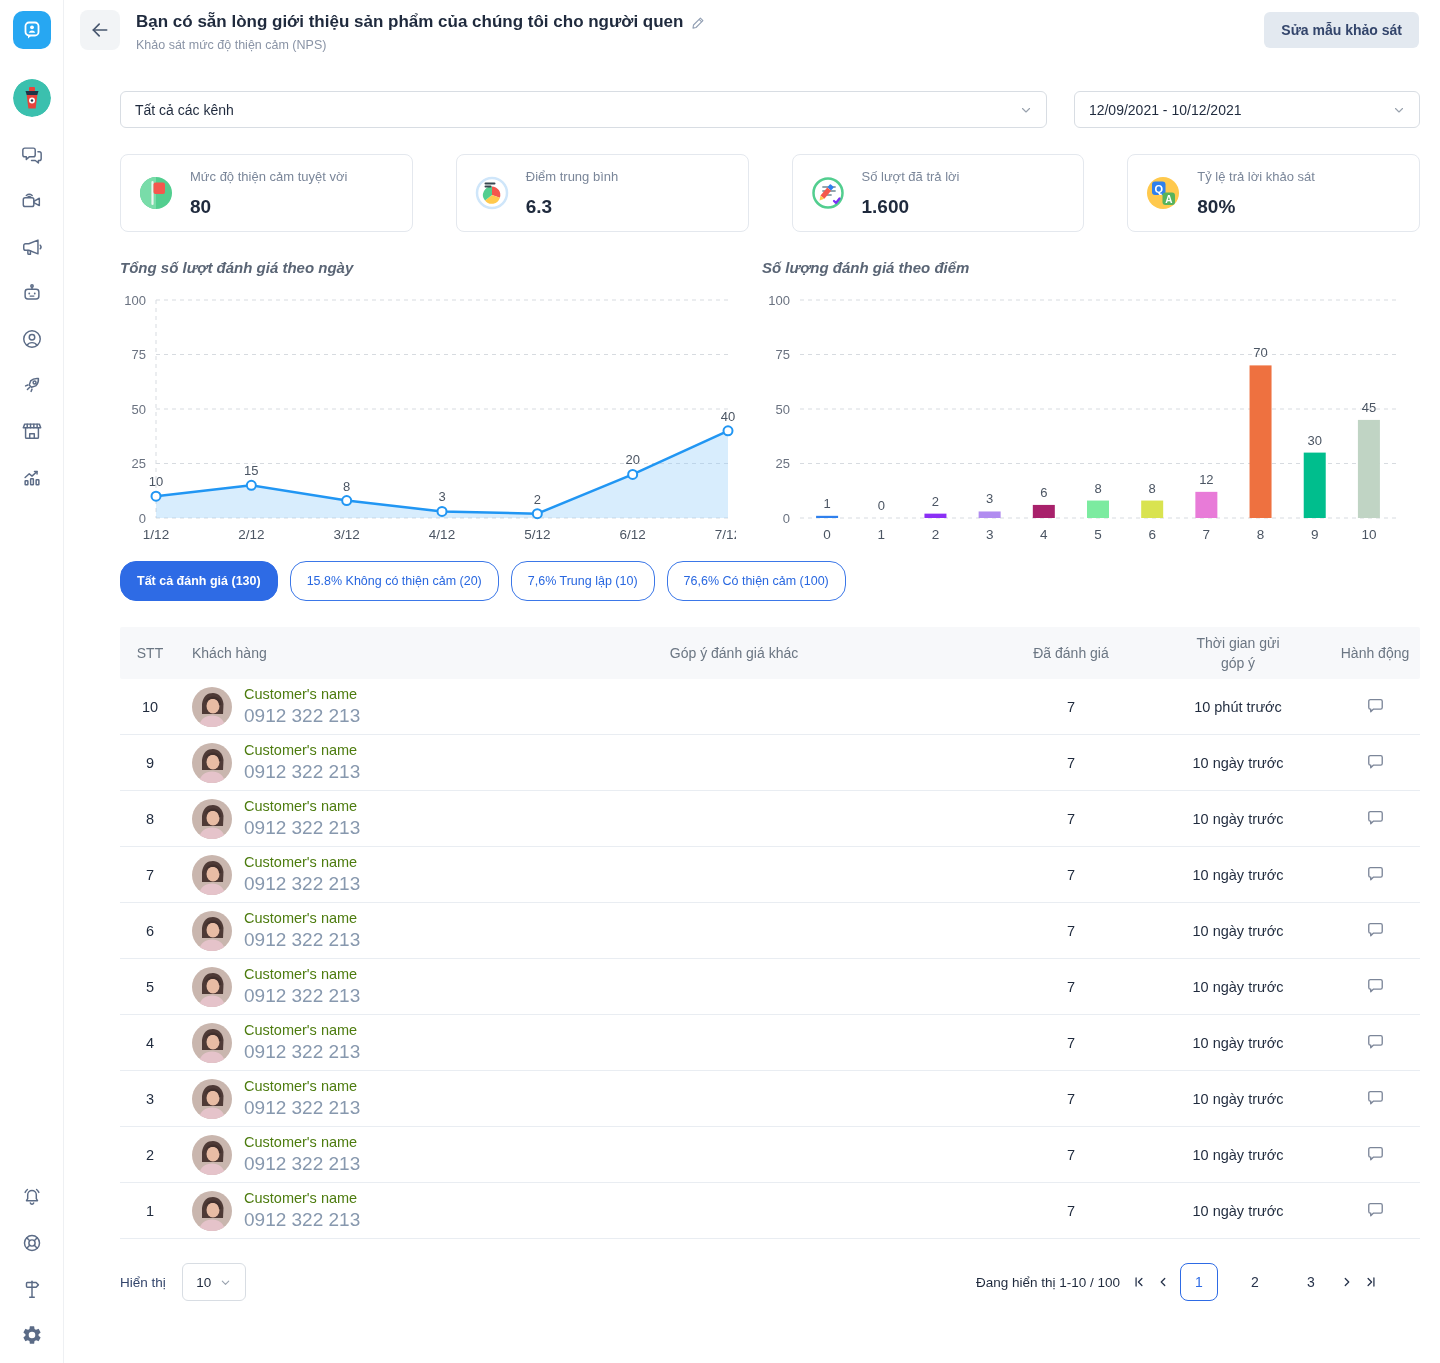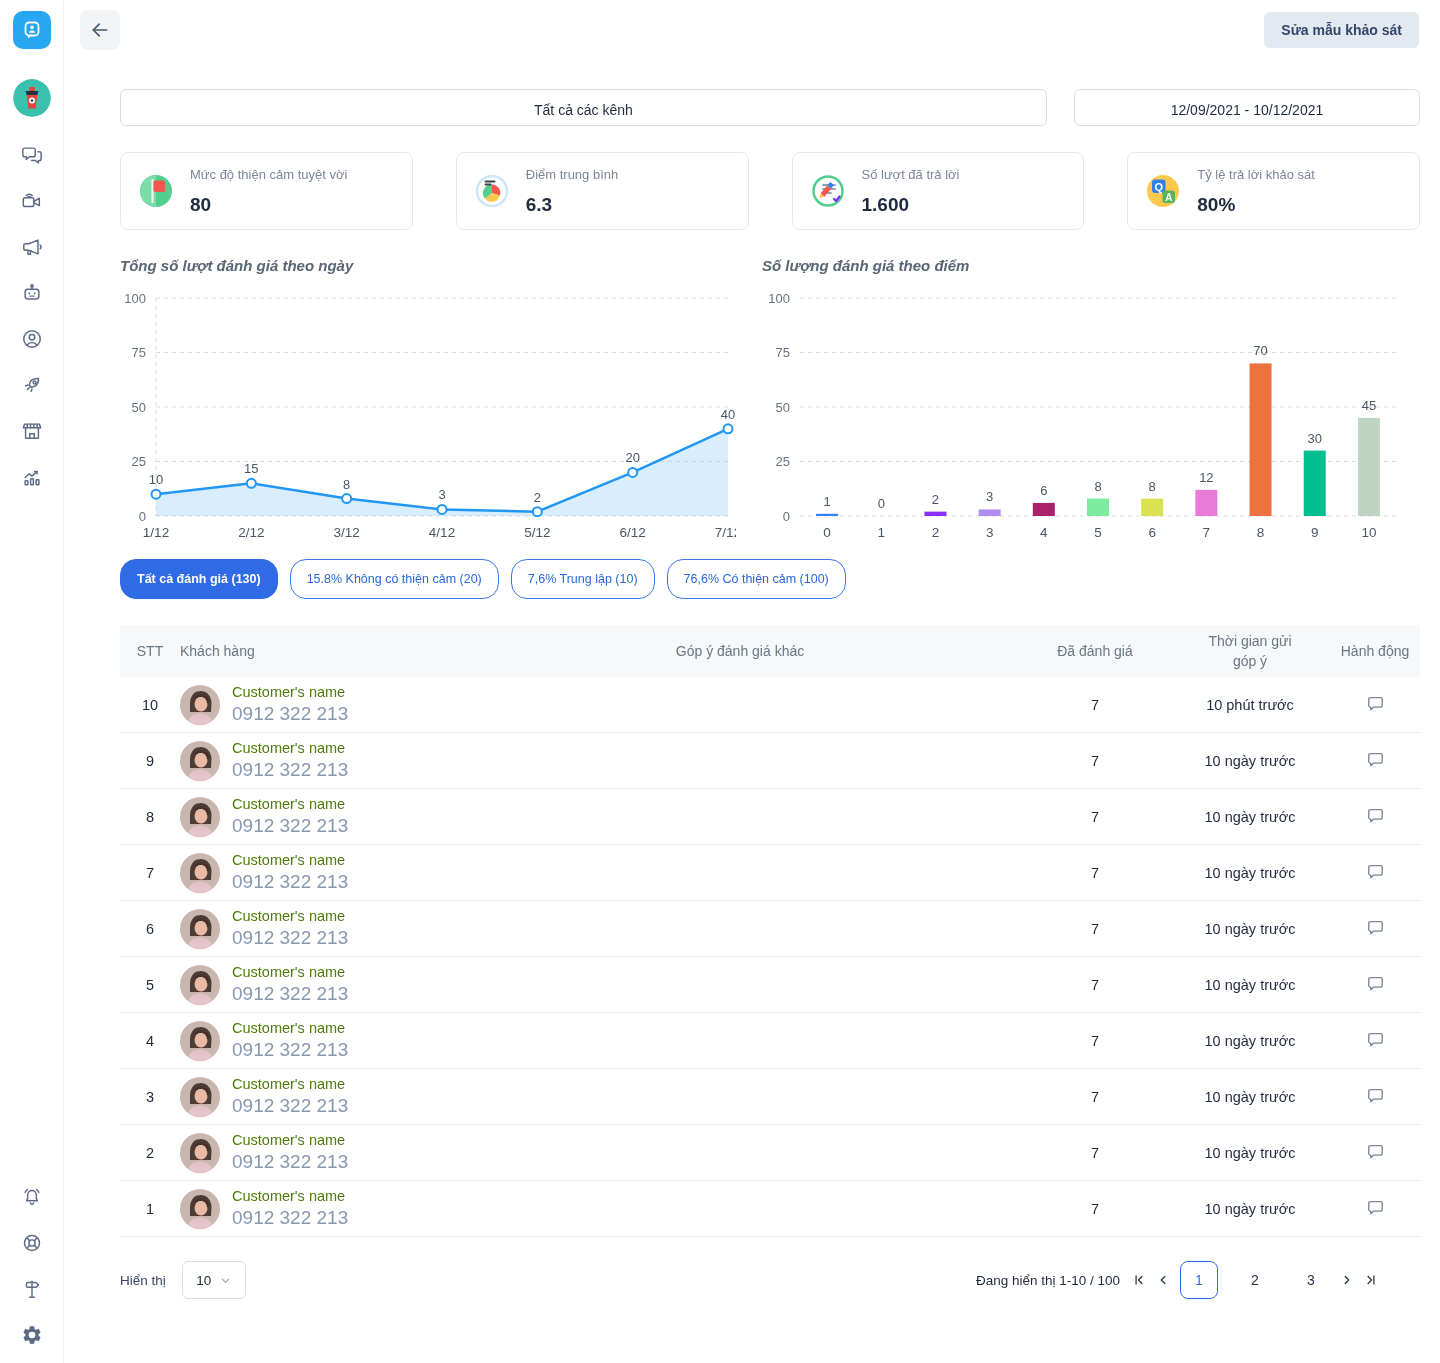--- a/index.html
+++ b/index.html
@@ -27,21 +27,21 @@
   .titles { margin-left:16px; padding-top:2px; }
   .page-title { font-size:17px; font-weight:700; color:#1F2A3D; display:flex; align-items:center; gap:8px; }
   .page-subtitle { font-size:12.5px; color:#8A94A6; margin-top:6px; }
   .edit-template-btn { position:absolute; right:1px; top:2px; height:36px; padding:0 17px;
     background:#E3E9F0; color:#33456B; font-weight:600; font-size:14px; border:none; border-radius:6px;
     cursor:pointer; font-family:inherit; }
 
   .filters { display:flex; gap:27px; margin-top:39px; }
   .select { height:37px; border:1px solid #D8DDE3; border-radius:6px; background:#fff;
     display:flex; align-items:center; justify-content:space-between; padding:12px 14px;
-    font-size:14px; color:#1F2A3D; cursor:pointer;flex-direction:column; }
+    font-size:14px; color:#1F2A3D; cursor:pointer; }
   .select.channel { width:938px; }
   .select.daterange { width:350px; }
 
   .stat-cards { display:flex; gap:43px; margin-top:26px; }
   .stat-card { width:296px; height:78px; border:1px solid #E4E8EE; border-radius:8px;
     display:flex; align-items:center; padding-left:15px; gap:14px; background:#fff; }
   .stat-label { font-size:13px; color:#7A8699; }
   .stat-value { font-size:19px; font-weight:700; color:#1F2A3D; margin-top:12px; }
 
   .charts { display:flex; gap:26px; margin-top:27px; }
@@ -52,21 +52,21 @@
   text.tick   { font-size:13px; fill:#6A7280; font-family:inherit; }
   text.dlabel { font-size:13px; fill:#4B5563; font-family:inherit; }
   text.xlabel { font-size:13.5px; fill:#4B5563; font-family:inherit; }
 
   .pills { display:flex; gap:12px; margin-top:11px; }
   .pill { height:40px; border-radius:16px; padding:0 16px; font-size:12.5px; cursor:pointer;
     background:#fff; border:1px solid #3B77E8; color:#2867E0; font-family:inherit; white-space:nowrap; }
   .pill.active { background:#2E6BE5; border-color:#2E6BE5; color:#fff; font-weight:600; }
 
   .table { margin-top:26px; }
-  .trow { display:grid; grid-template-columns:60px 280px 1fr 150px 160px 90px; align-items:center; }
+  .trow { display:grid; grid-template-columns:60px 280px 1fr 150px 160px 90px; align-items:center;gap:12px; }
   .thead { background:#F7F8FA; height:52px; font-size:14px; color:#6B7683; border-radius:2px; }
   .th { text-align:center; line-height:1.45; }
   .th.left { text-align:left; }
   .th.narrow { max-width:110px; justify-self:center; }
   .tbody .trow { height:56px; border-bottom:1px solid #E9EDF2; font-size:14.5px; }
   .cell-center { text-align:center; }
   .cust { display:flex; align-items:center; gap:12px; }
   .avatar { width:40px; height:40px; border-radius:50%; overflow:hidden; flex:0 0 auto; }
   .cust-name { font-size:14.5px; color:#4d7c0f; }
   .cust-phone { font-size:19px; color:#8798AE; margin-top:3px; }
@@ -203,20 +203,30 @@
 
 <main class="main">
 
   <div class="header">
     <button class="back-btn">
       <svg width="20" height="20" viewBox="0 0 24 24" fill="none" stroke="#47566E" stroke-width="2" stroke-linecap="round" stroke-linejoin="round">
           <path d="M11 5l-7 7 7 7"></path>
           <path d="M4 12h16"></path>
         </svg>
     </button>
+    <div class="titles">
+      <div class="page-title">
+        <span>Bạn có sẵn lòng giới thiệu sản phẩm của chúng tôi cho người quen</span>
+        <svg width="15" height="15" viewBox="0 0 24 24" fill="none" stroke="#93A0B4" stroke-width="1.8" stroke-linejoin="round">
+            <path d="M15 5l4 4L8 20l-4.8 1L4 16 15 5z"></path>
+            <path d="M13 7l4 4"></path>
+          </svg>
+      </div>
+      <div class="page-subtitle">Khảo sát mức độ thiện cảm (NPS)</div>
+    </div>
     <button class="edit-template-btn">Sửa mẫu khảo sát</button>
   </div>
 
   <div class="content">
 
     <div class="filters">
       <div class="select channel">
         <span>Tất cả các kênh</span>
         <svg width="12" height="12" viewBox="0 0 24 24" fill="none" stroke="#98A1AD" stroke-width="2.2" stroke-linecap="round" stroke-linejoin="round">
             <path d="M5 9l7 7 7-7"></path>

